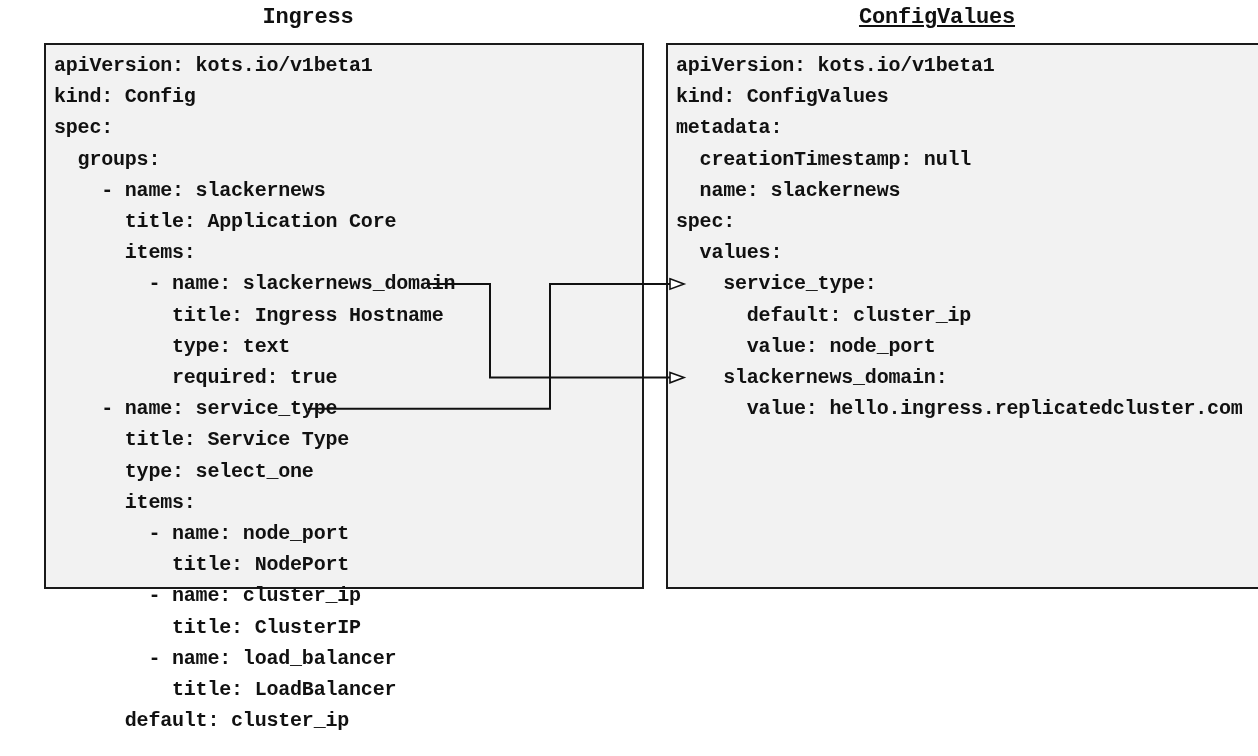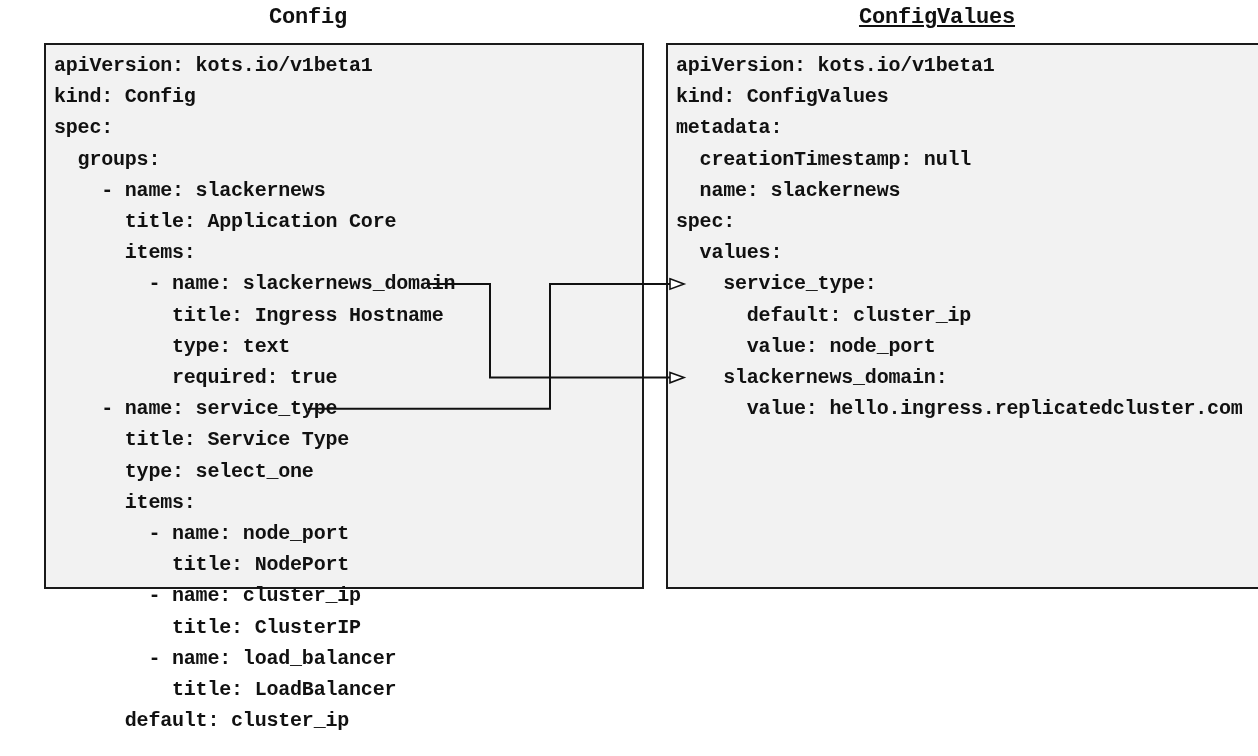--- a/index.html
+++ b/index.html
@@ -44,21 +44,21 @@
   svg.connectors .conn{
     fill:none;stroke:var(--connector);stroke-width:2;
   }
   svg.connectors .arrow{
     fill:var(--arrowhead_fill);stroke:var(--connector);stroke-width:1.6;
   }
 </style>
 </head>
 <body>
 
-<div class="title title-left">Config</div>
+<div class="title title-left">Ingress</div>
 
 <div class="title title-right">ConfigValues</div>
 
 <div class="panel panel-left">
   <pre class="code">apiVersion: kots.io/v1beta1
 kind: Config
 spec:
   groups:
     - name: slackernews
       title: Application Core

